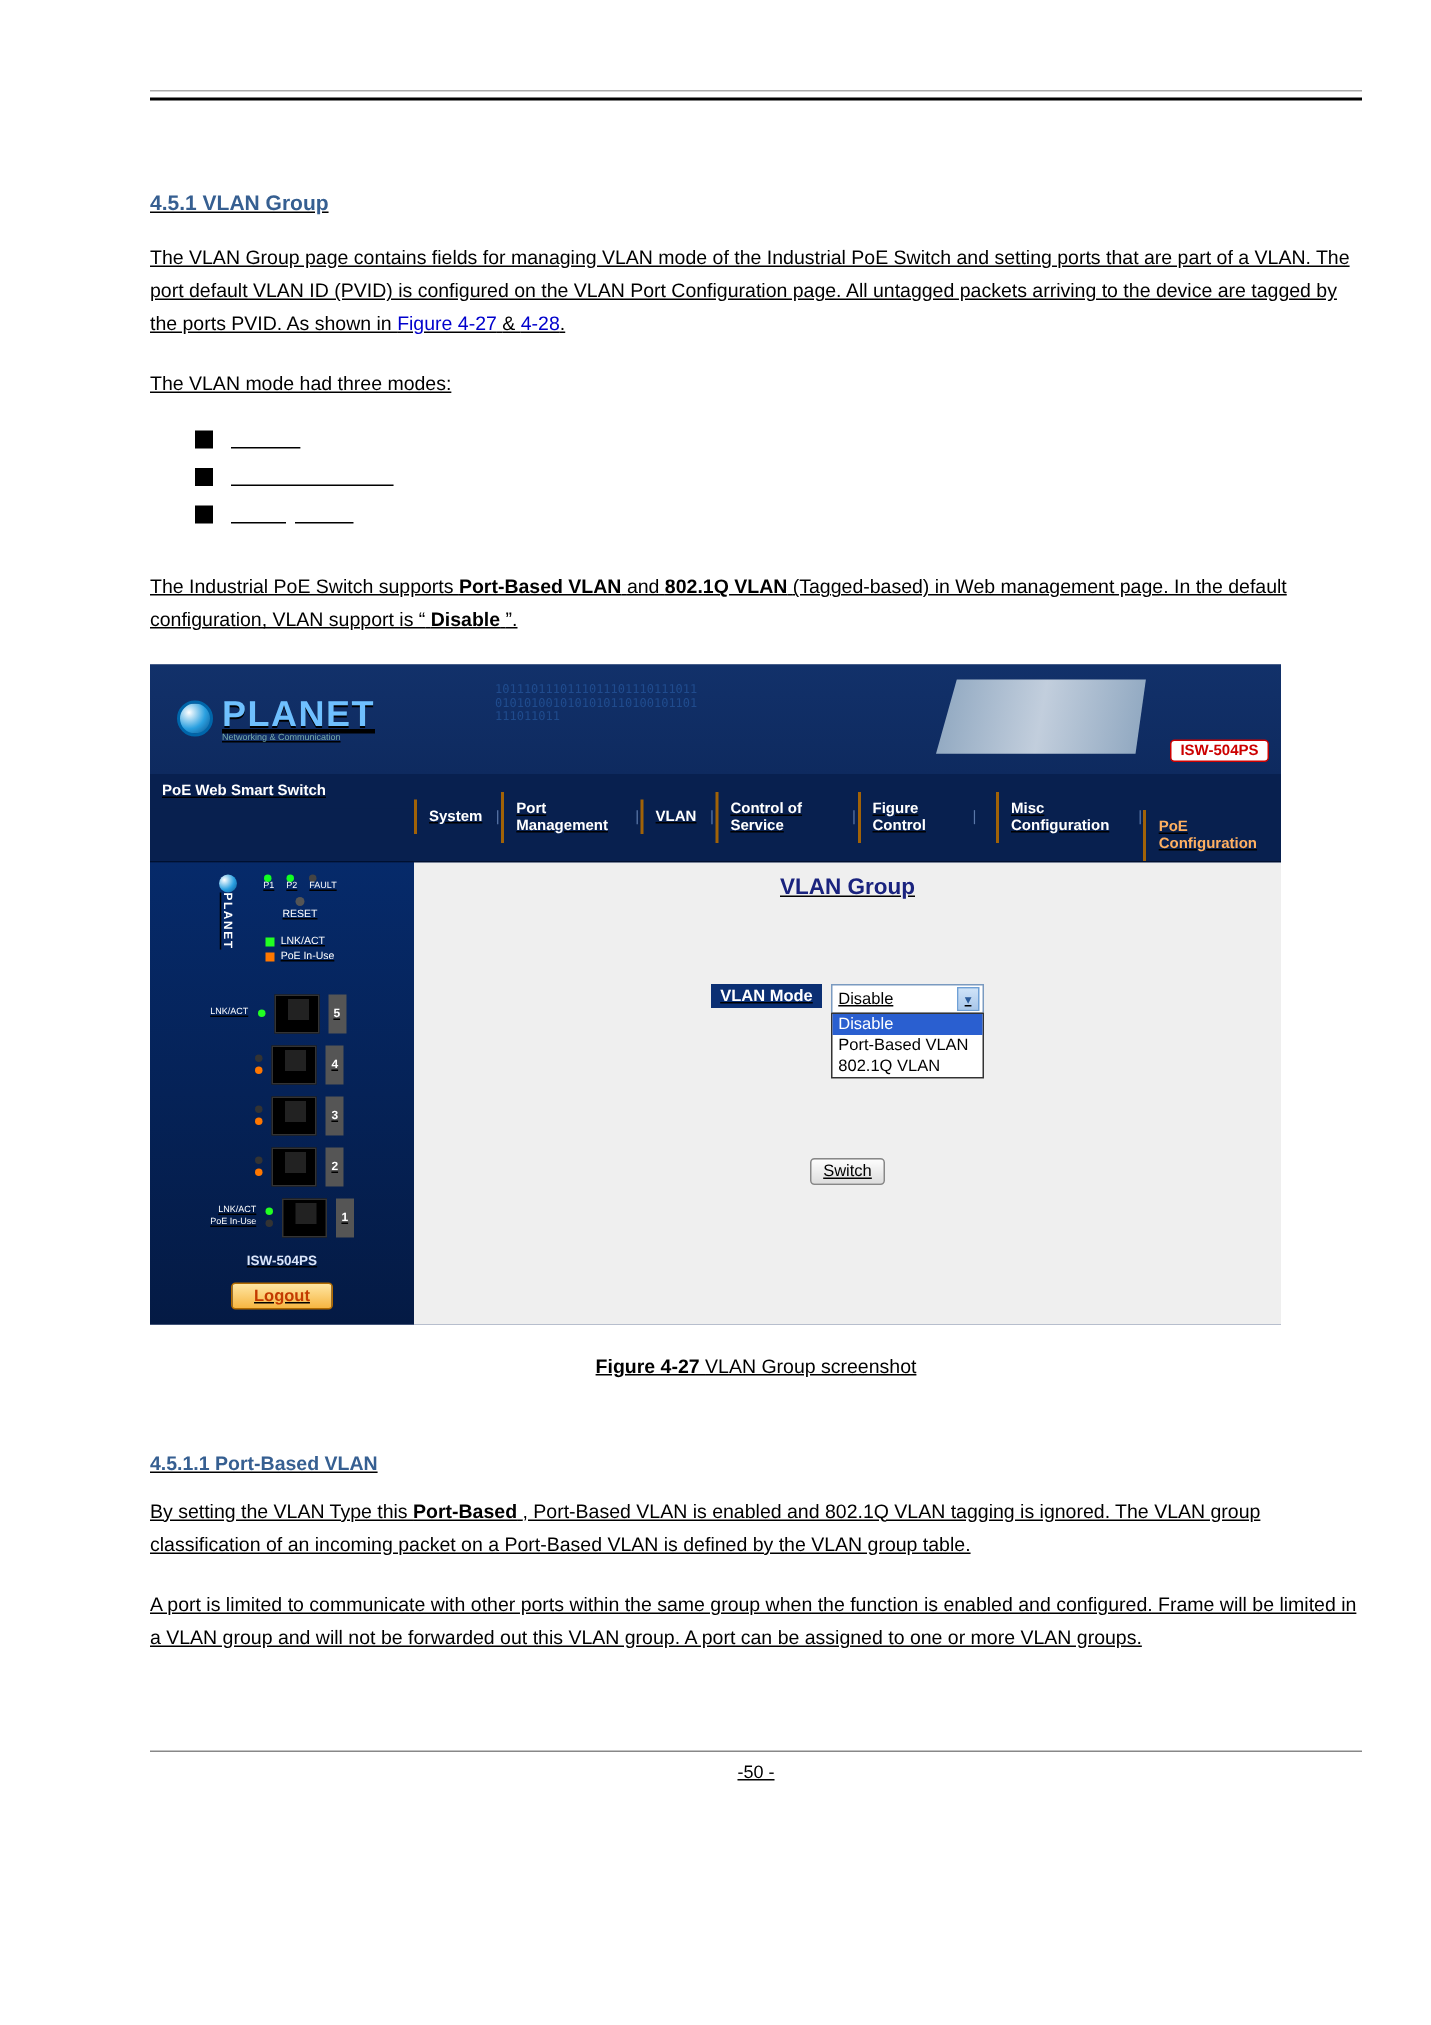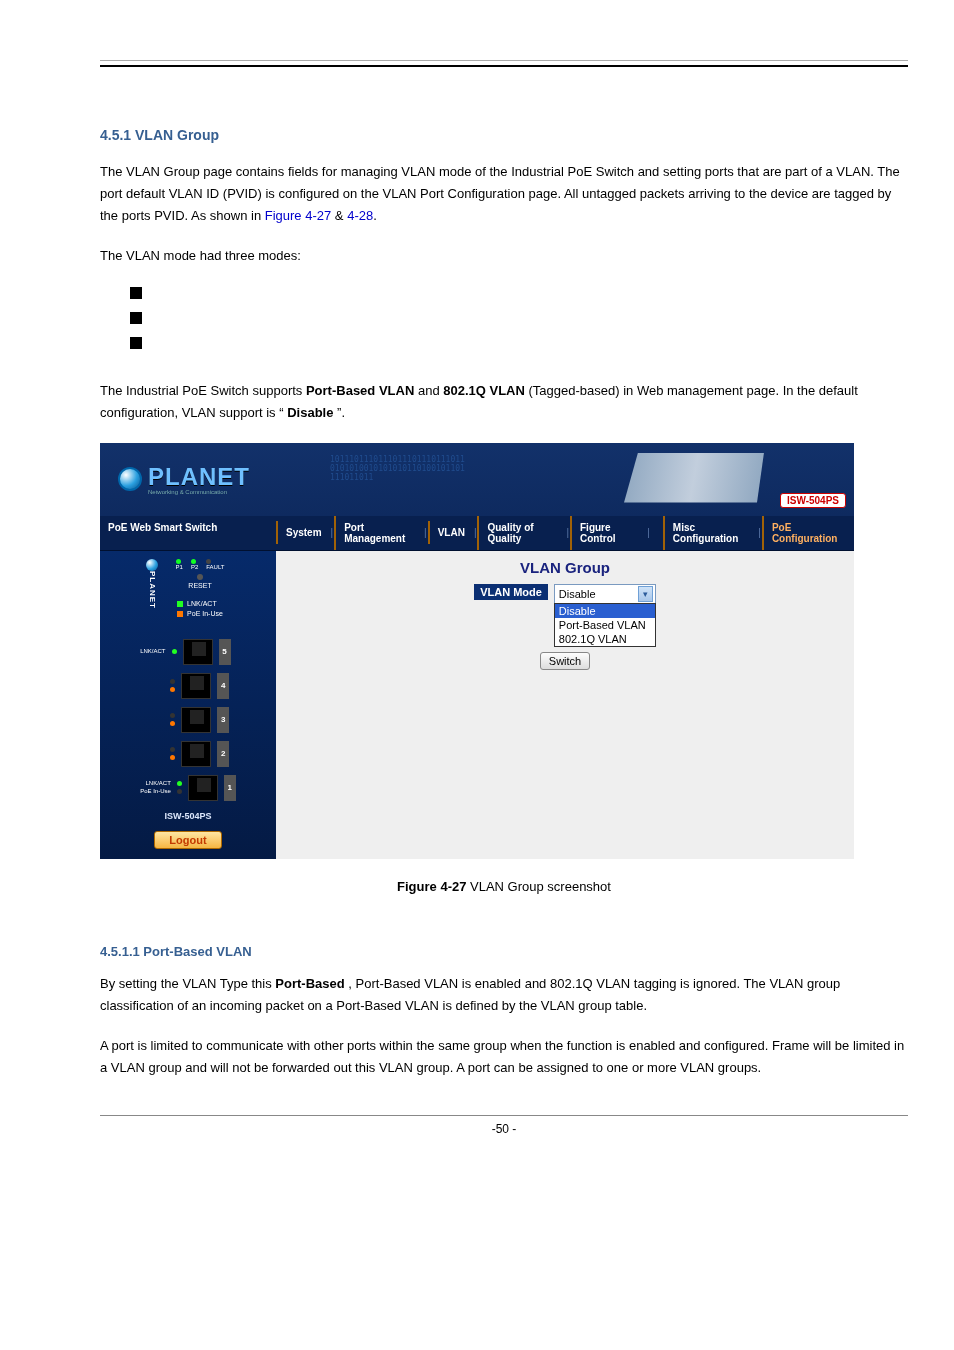--- a/index.html
+++ b/index.html
@@ -7,20 +7,21 @@
     font-family: Arial, Helvetica, sans-serif;
     font-size: 13px;
     color: #000;
     background: #fff;
     width: 954px;
     margin: 0 auto;
   }
   .page {
     padding: 60px 46px 30px 100px;
     position: relative;
+    text-decoration: underline;
   }
   .topbar {
     border-top: 1px solid #aaa;
     margin-bottom: 4px;
   }
   .topbar2 {
     border-top: 2px solid #000;
     margin-bottom: 60px;
   }
   .section-heading {
@@ -152,21 +153,21 @@
   .device-model{color:#dbe6fb;font-weight:bold;font-size:9px;margin-top:6px;}
   .logout-btn{
     margin-top:6px;
     background:linear-gradient(180deg,#ffe6a3,#f6b642);
     color:#c33a00;font-weight:bold;font-size:11px;
     border:1px solid #b06a00;border-radius:3px;
     padding:2px 14px;
   }
   .fig-main {
     flex:1;background:#efefef;padding:8px 14px 60px 14px;
-    display:flex;flex-direction:column;align-items:center;
+    display:flex;flex-direction:column;align-items:center;gap:48px;
   }
   .vlan-title{color:#1a237e;font-weight:bold;font-size:15px;margin-bottom:8px;}
   .vlan-row{display:flex;align-items:flex-start;gap:6px;}
   .vlan-label{
     background:#0b2f73;color:#fff;font-size:11px;font-weight:bold;padding:3px 6px;
     height:16px;display:flex;align-items:center;
   }
   .combo{position:relative;}
   .combo-box{
     width:102px;height:20px;background:#fff;border:1px solid #7a9ac0;
@@ -190,21 +191,21 @@
     font-size:11px;padding:2px 8px;
   }
   .caption{
     text-align:center;font-size:13px;margin-top:20px;
   }
   .caption .strong{font-weight:bold;}
   .subheading{
     color:#365F91;font-weight:bold;font-size:13px;margin:50px 0 14px;
   }
   .footer{
-    border-top:1px solid #888;margin-top:36px;padding-top:6px;text-align:center;font-size:12px;
+    border-top:1px solid #888;margin-top:64px;padding-top:6px;text-align:center;font-size:12px;
   }
   .vlogo{display:flex;flex-direction:column;align-items:center;margin-right:6px;}
   .vlogo .ball{width:12px;height:12px;border-radius:50%;background:radial-gradient(circle at 30% 30%,#fff,#2aa0e0 55%,#0a4f8a);}
   .vlogo .vt{writing-mode:vertical-rl;color:#fff;font-size:8px;font-weight:bold;letter-spacing:1px;}
 </style>
 </head>
 <body>
 <div class="page">
   <div class="topbar"></div>
   <div class="topbar2"></div>
@@ -262,27 +263,27 @@
 
       <div class="fig-nav">
         <div class="sidebar-title">PoE Web Smart Switch</div>
         <div class="tabs">
           <div class="tab">System</div>
             <span class="sep">|</span>
           <div class="tab">Port Management</div>
             <span class="sep">|</span>
           <div class="tab">VLAN</div>
             <span class="sep">|</span>
-          <div class="tab">Quality of Quality</div>
+          <div class="tab">Control of Service</div>
             <span class="sep">|</span>
           <div class="tab">Figure Control</div>
             <span class="sep">|</span>
           <div class="tab" style="margin-left:12px">Misc Configuration</div>
             <span class="sep">|</span>
-          <div class="tab" style="color:#ffb060;">PoE Configuration</div>
+          <div class="tab" style="color:#ffb060;margin-top:24px;">PoE Configuration</div>
         </div>
       </div>
 
       <div class="fig-body">
         <div class="fig-sidebar">
           <div style="display:flex;align-items:flex-start;gap:6px;">
             <div class="vlogo">
               <div class="ball"></div>
               <div class="vt">PLANET</div>
             </div>

